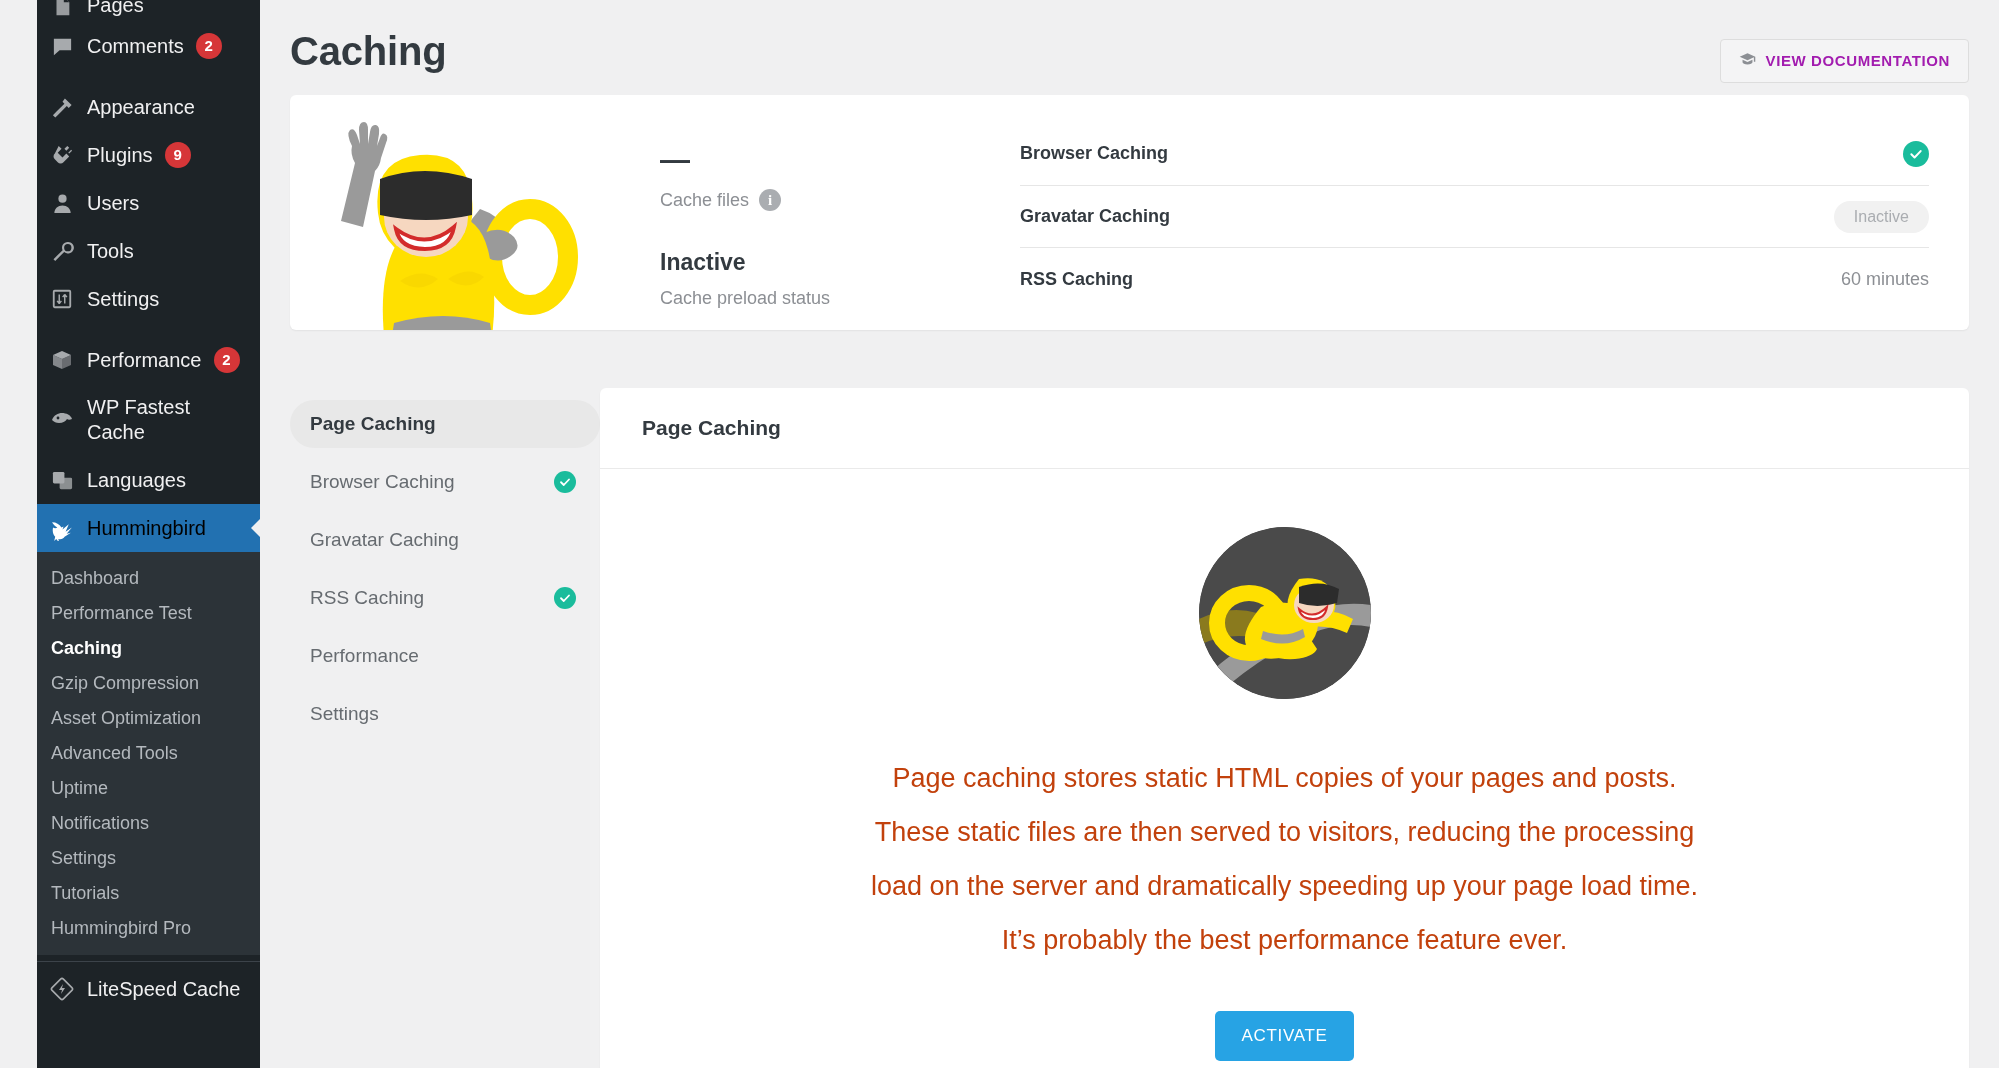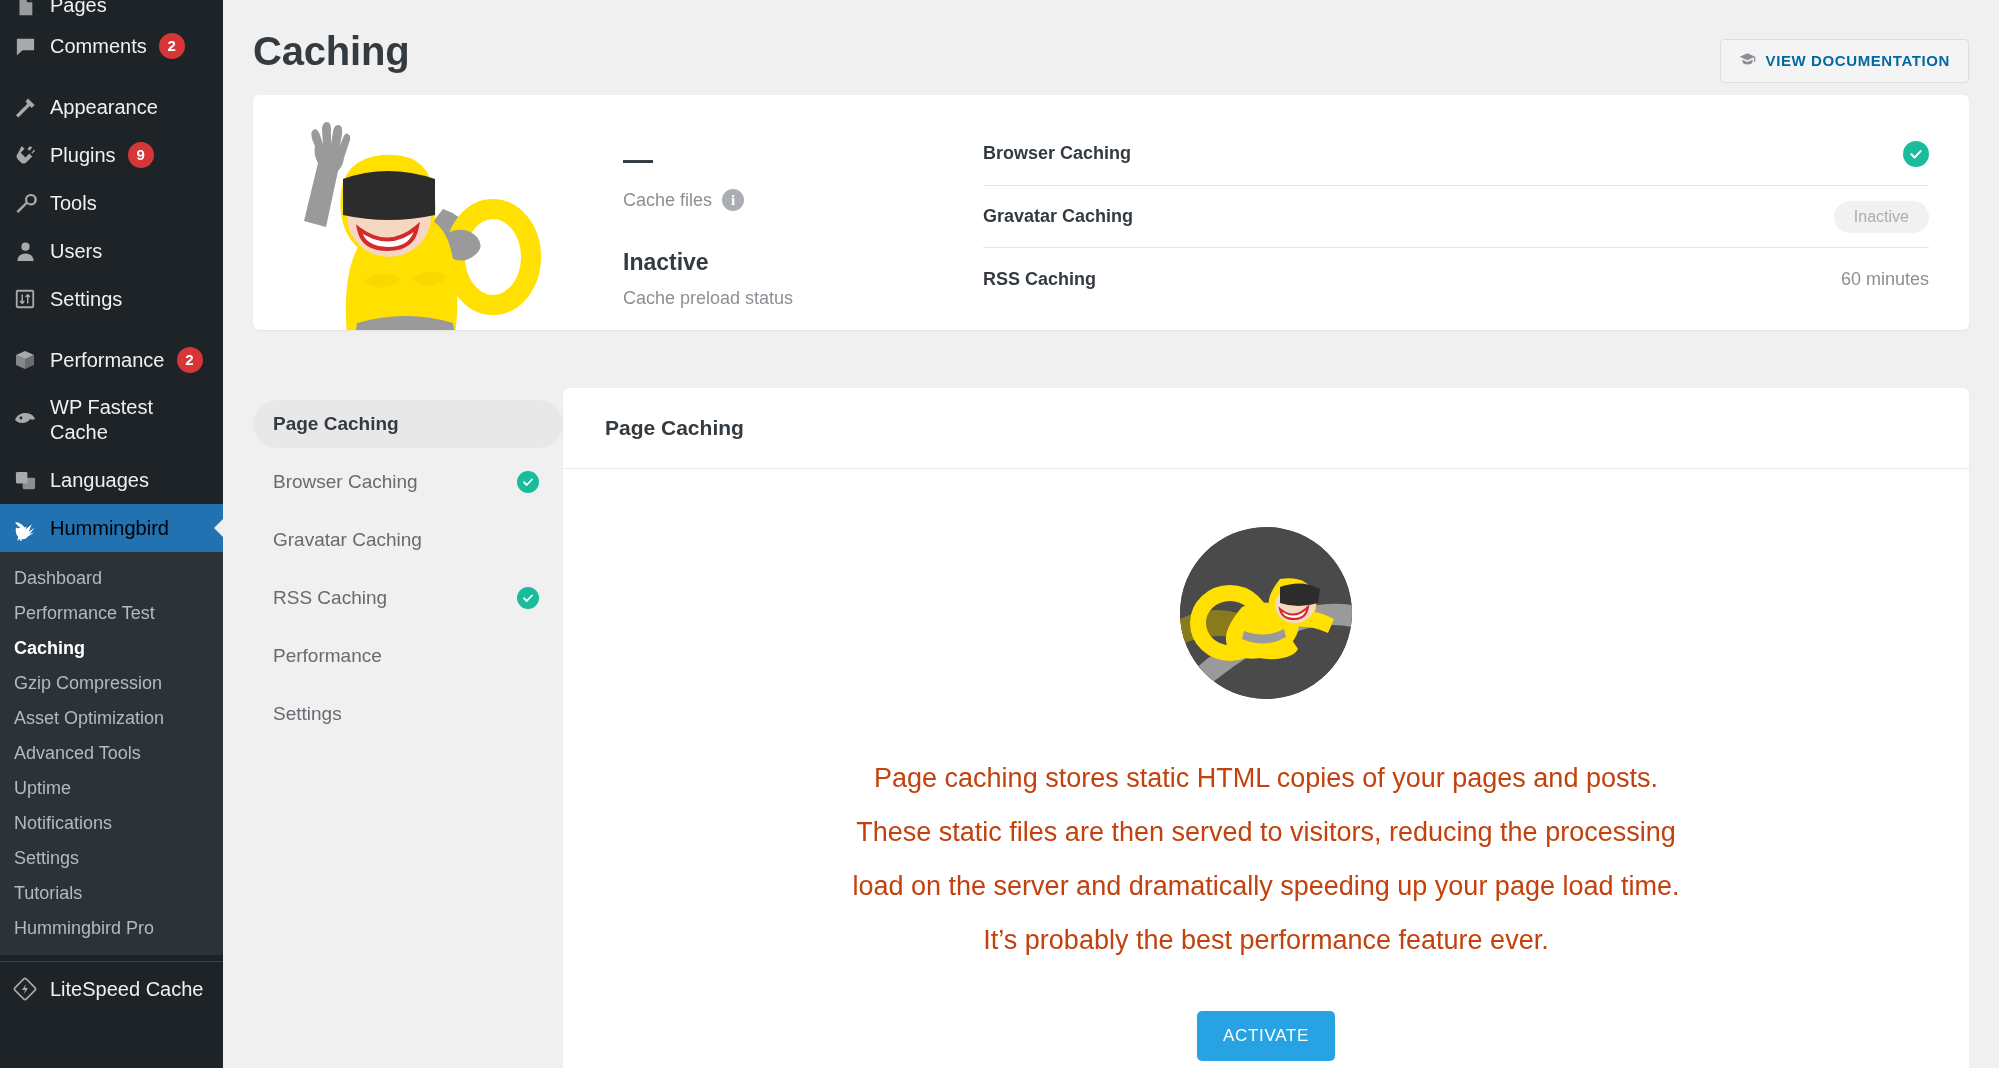--- a/index.html
+++ b/index.html
@@ -3,21 +3,21 @@
 <meta charset="utf-8">
 <style>
   * { box-sizing: border-box; margin: 0; padding: 0; }
   html, body {
     width: 1999px; height: 1068px;
     overflow: hidden;
     background: #f0f0f1;
     font-family: "Liberation Sans", sans-serif;
     -webkit-font-smoothing: antialiased;
   }
-  .screen { position: relative; width: 1999px; height: 1068px; display: flex; }
+  .screen { position: relative; width: 1999px; height: 1068px; display: flex; padding-left: 37px; }
 
   
   .sidebar {
     width: 223px; min-width: 223px; height: 1068px;
     background: #1d2327; color: #c3c4c7;
     position: relative; overflow: hidden;
   }
   .sb-item {
     display: flex; align-items: center; gap: 12px;
     padding: 11px 0 11px 12px;
@@ -60,21 +60,21 @@
     padding: 0 30px; position: relative; overflow: hidden;
   }
   .page-head {
     display: flex; align-items: center; justify-content: space-between;
     height: 95px; padding-top: 8px;
   }
   .page-title { font-size: 40px; font-weight: 700; color: #333a40; letter-spacing: -0.2px; }
   .doc-btn {
     display: inline-flex; align-items: center; gap: 10px;
     border: 1px solid #ddd; border-radius: 4px; background: #f4f4f5;
-    color: #0369a1; font-size: 15px; font-weight: 600; letter-spacing: 0.6px;
+    color: #a21caf; font-size: 15px; font-weight: 600; letter-spacing: 0.6px;
     padding: 11px 18px;
     margin-top: 18px;
   }
 
   
   .summary-card {
     background: #fff; border-radius: 6px; height: 235px;
     box-shadow: 0 1px 2px rgba(0,0,0,0.06);
     display: flex; align-items: stretch;
     position: relative; overflow: visible;
@@ -206,34 +206,34 @@
             <path d="M21 6l1 1-3 3-1-1z"></path>
           </svg>
       </span>
       <span class="sb-label">Plugins</span>
       <span class="badge">9</span>
     </div>
 
     <div class="sb-item">
       <span class="sb-ico">
         <svg width="23" height="23" viewBox="0 0 24 24" fill="currentColor">
-            <path d="M17.5 2a6 6 0 00-5.4 8.6L2.6 20l1.8 1.8 9.4-9.4A6 6 0 1017.5 2zm0 2.2a3.8 3.8 0 11-3.8 3.8 3.8 3.8 0 013.8-3.8z"></path>
-          </svg>
-      </span>
-      <span class="sb-label">Tools</span>
-    </div>
-
-    <div class="sb-item">
-      <span class="sb-ico">
-        <svg width="23" height="23" viewBox="0 0 24 24" fill="currentColor">
             <circle cx="12" cy="7" r="4.3"></circle>
             <path d="M3.5 22c0-5 3.8-8 8.5-8s8.5 3 8.5 8z"></path>
           </svg>
       </span>
       <span class="sb-label">Users</span>
+    </div>
+
+    <div class="sb-item">
+      <span class="sb-ico">
+        <svg width="23" height="23" viewBox="0 0 24 24" fill="currentColor">
+            <path d="M17.5 2a6 6 0 00-5.4 8.6L2.6 20l1.8 1.8 9.4-9.4A6 6 0 1017.5 2zm0 2.2a3.8 3.8 0 11-3.8 3.8 3.8 3.8 0 013.8-3.8z"></path>
+          </svg>
+      </span>
+      <span class="sb-label">Tools</span>
     </div>
 
     <div class="sb-item">
       <span class="sb-ico">
         <svg width="22" height="22" viewBox="0 0 24 24" fill="none" stroke="currentColor" stroke-width="2">
             <rect x="3" y="3" width="18" height="18" rx="1"></rect>
             <path d="M9 7v10M9 17l-2.3-3M9 17l2.3-3M15 17V7M15 7l-2.3 3M15 7l2.3 3" stroke-width="1.6"></path>
           </svg>
       </span>
       <span class="sb-label">Settings</span>

